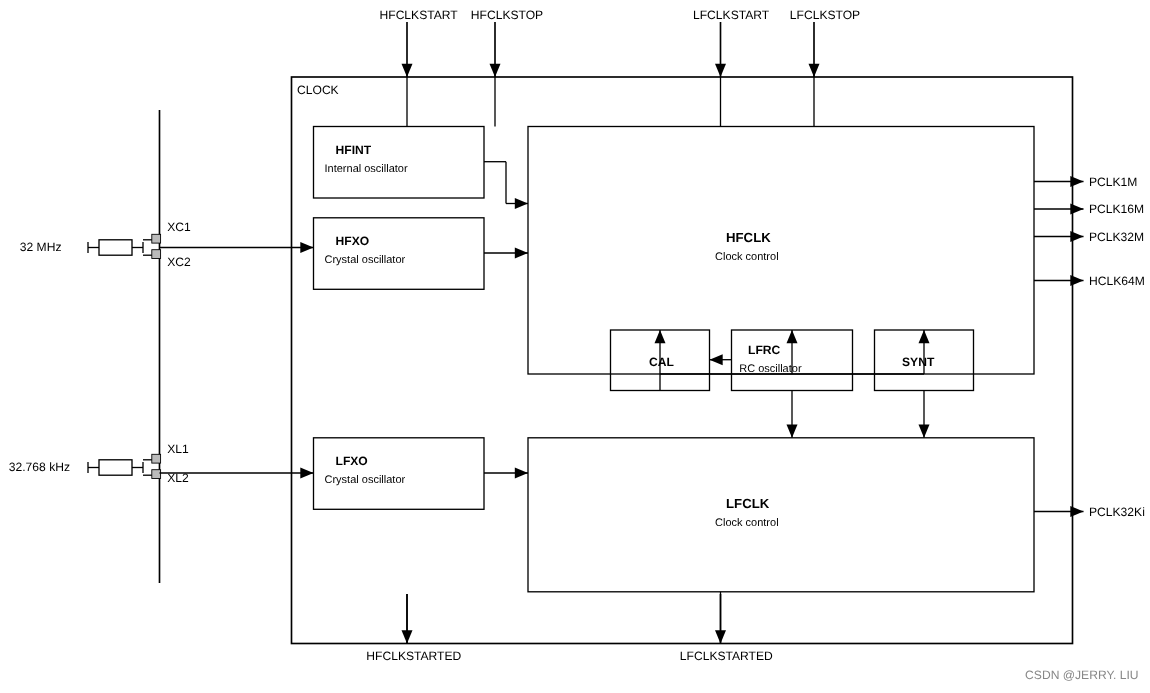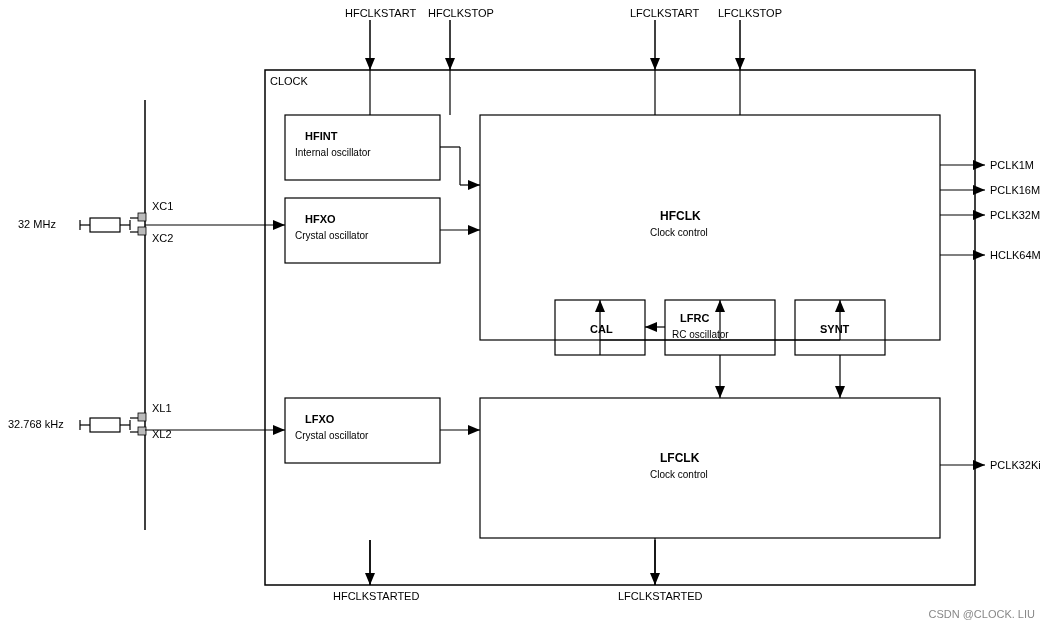--- a/index.html
+++ b/index.html
@@ -199,14 +199,14 @@
     <line x1="370" y1="540" x2="370" y2="585" stroke="#000" stroke-width="1.2"></line>
 
     <line x1="655" y1="70" x2="655" y2="115" stroke="#000" stroke-width="1.2"></line>
 
     <line x1="740" y1="70" x2="740" y2="115" stroke="#000" stroke-width="1.2"></line>
 
     <line x1="655" y1="538" x2="655" y2="585" stroke="#000" stroke-width="1.2"></line>
 
   </svg>
 
-  <div class="watermark">CSDN @CLOCK. LIU</div>
+  <div class="watermark">CSDN @JERRY. LIU</div>
 </div>
 
 </body></html>

